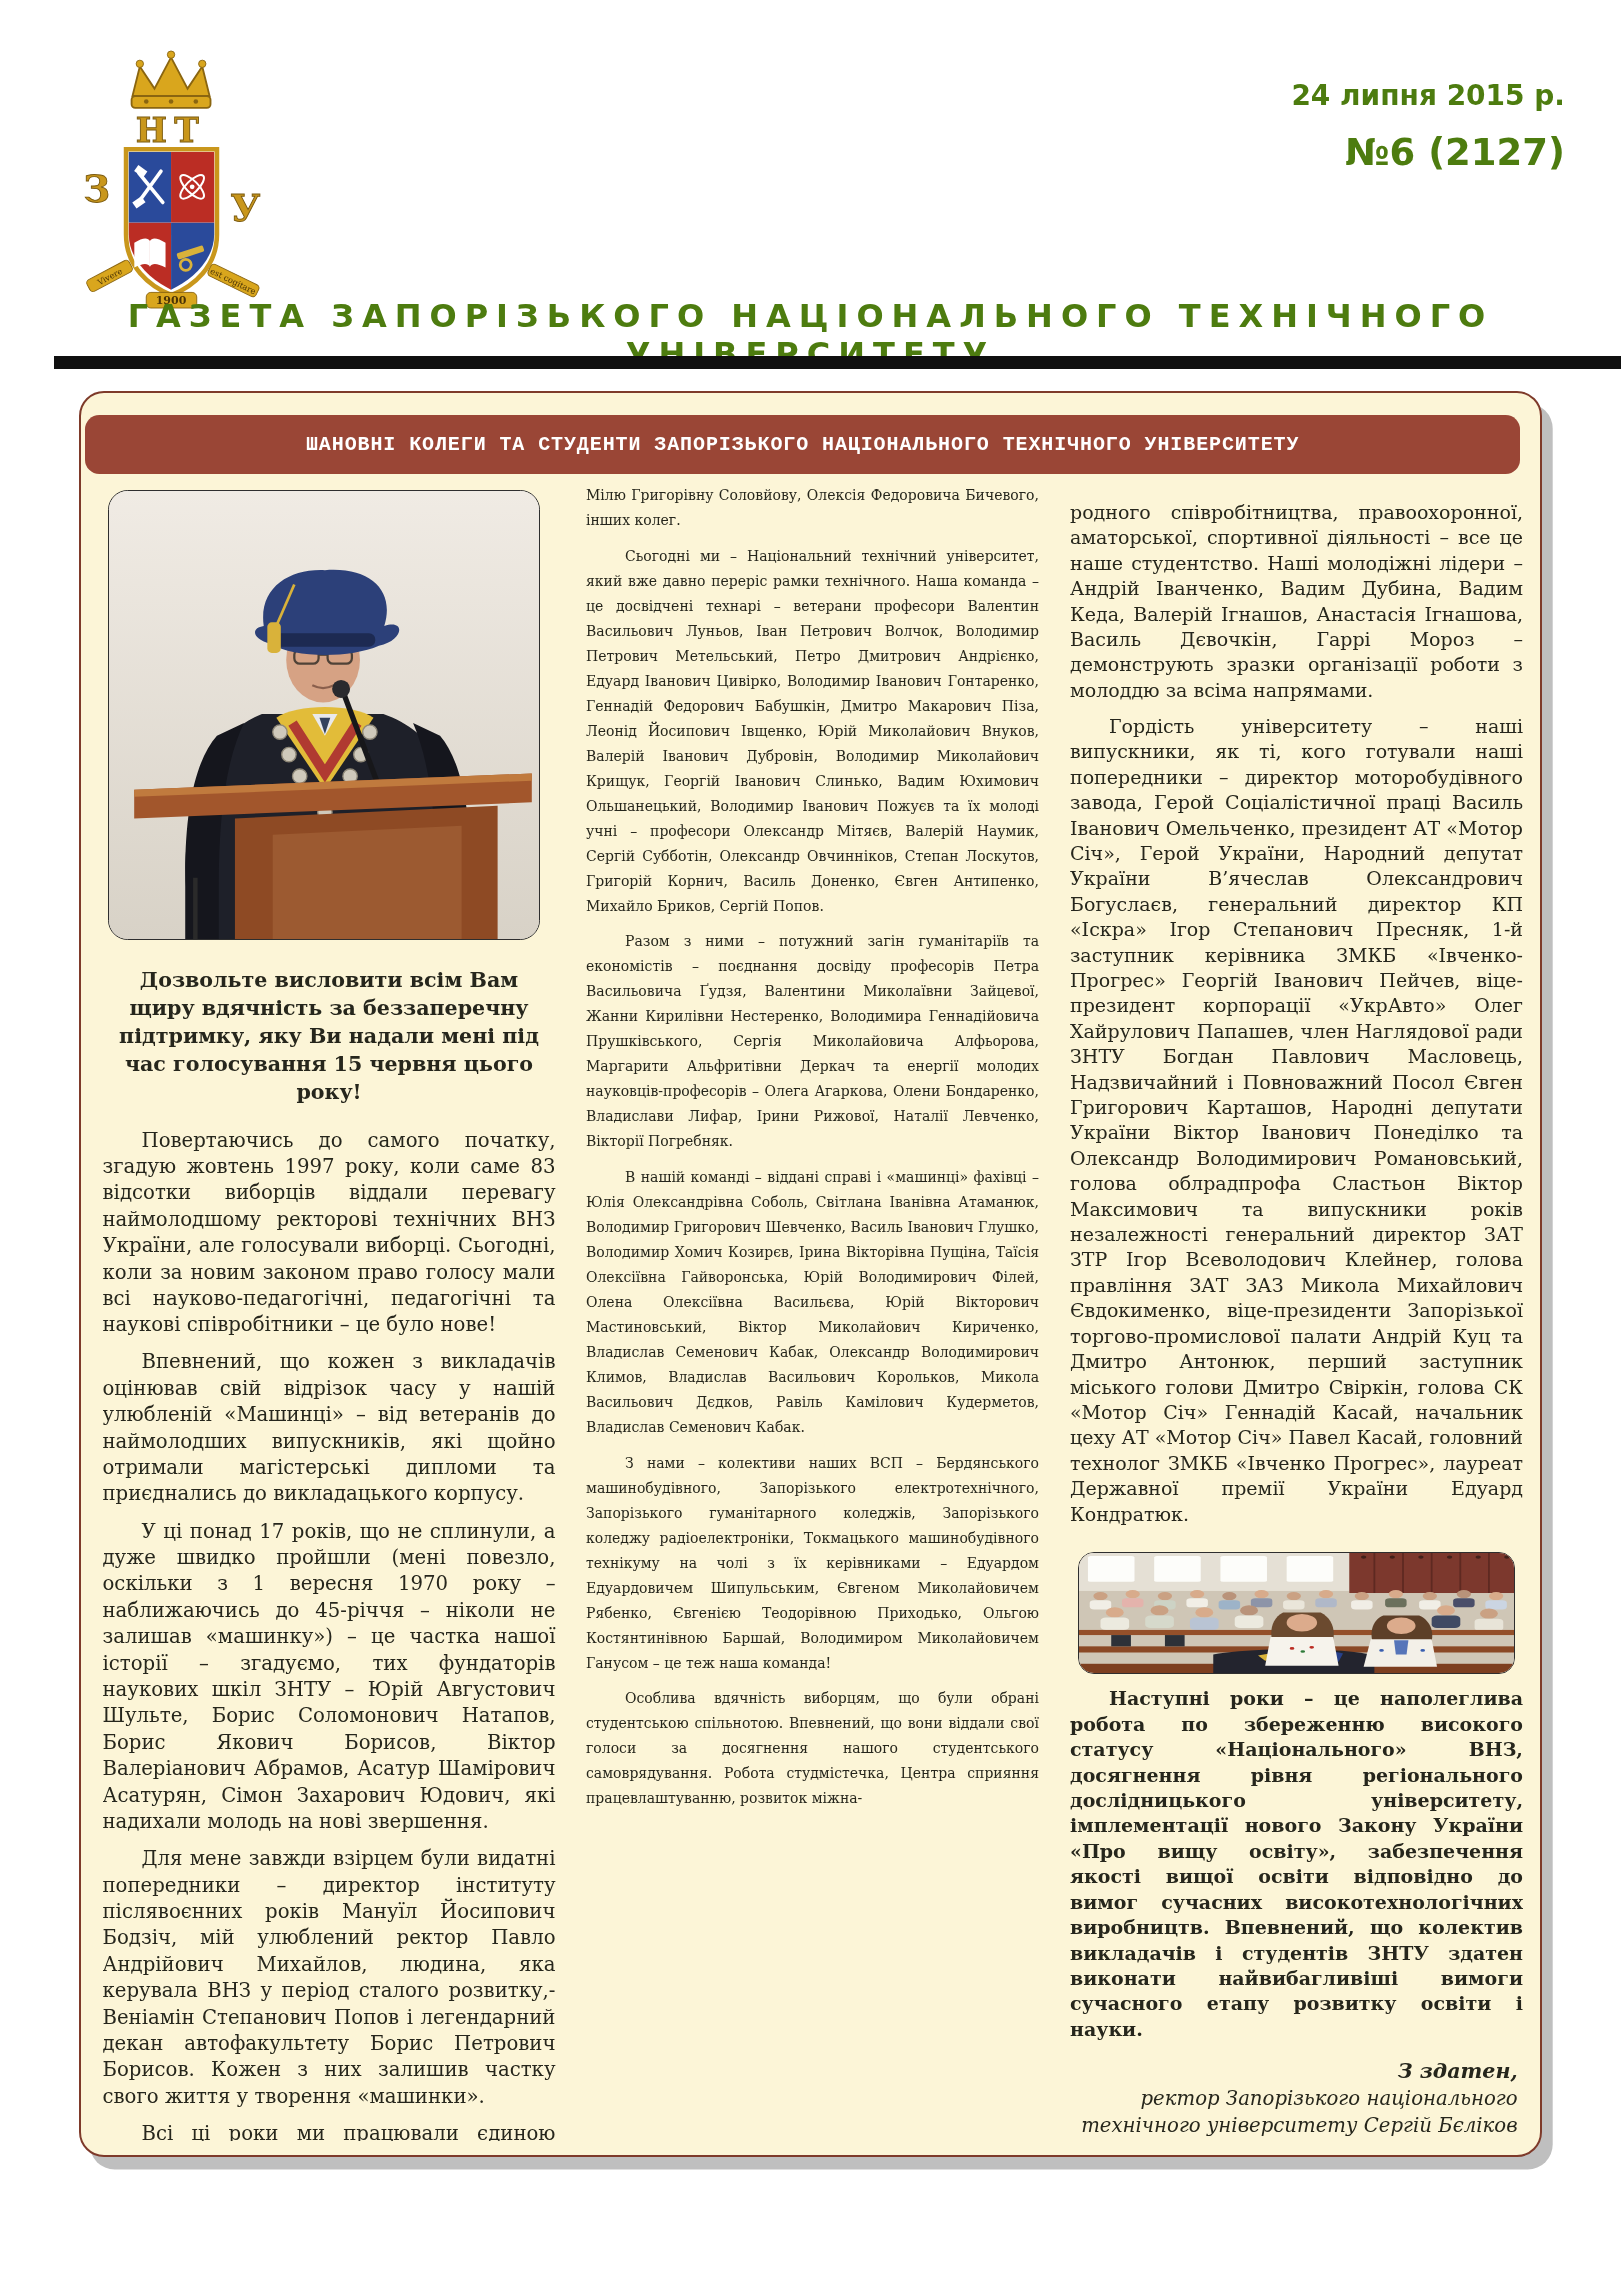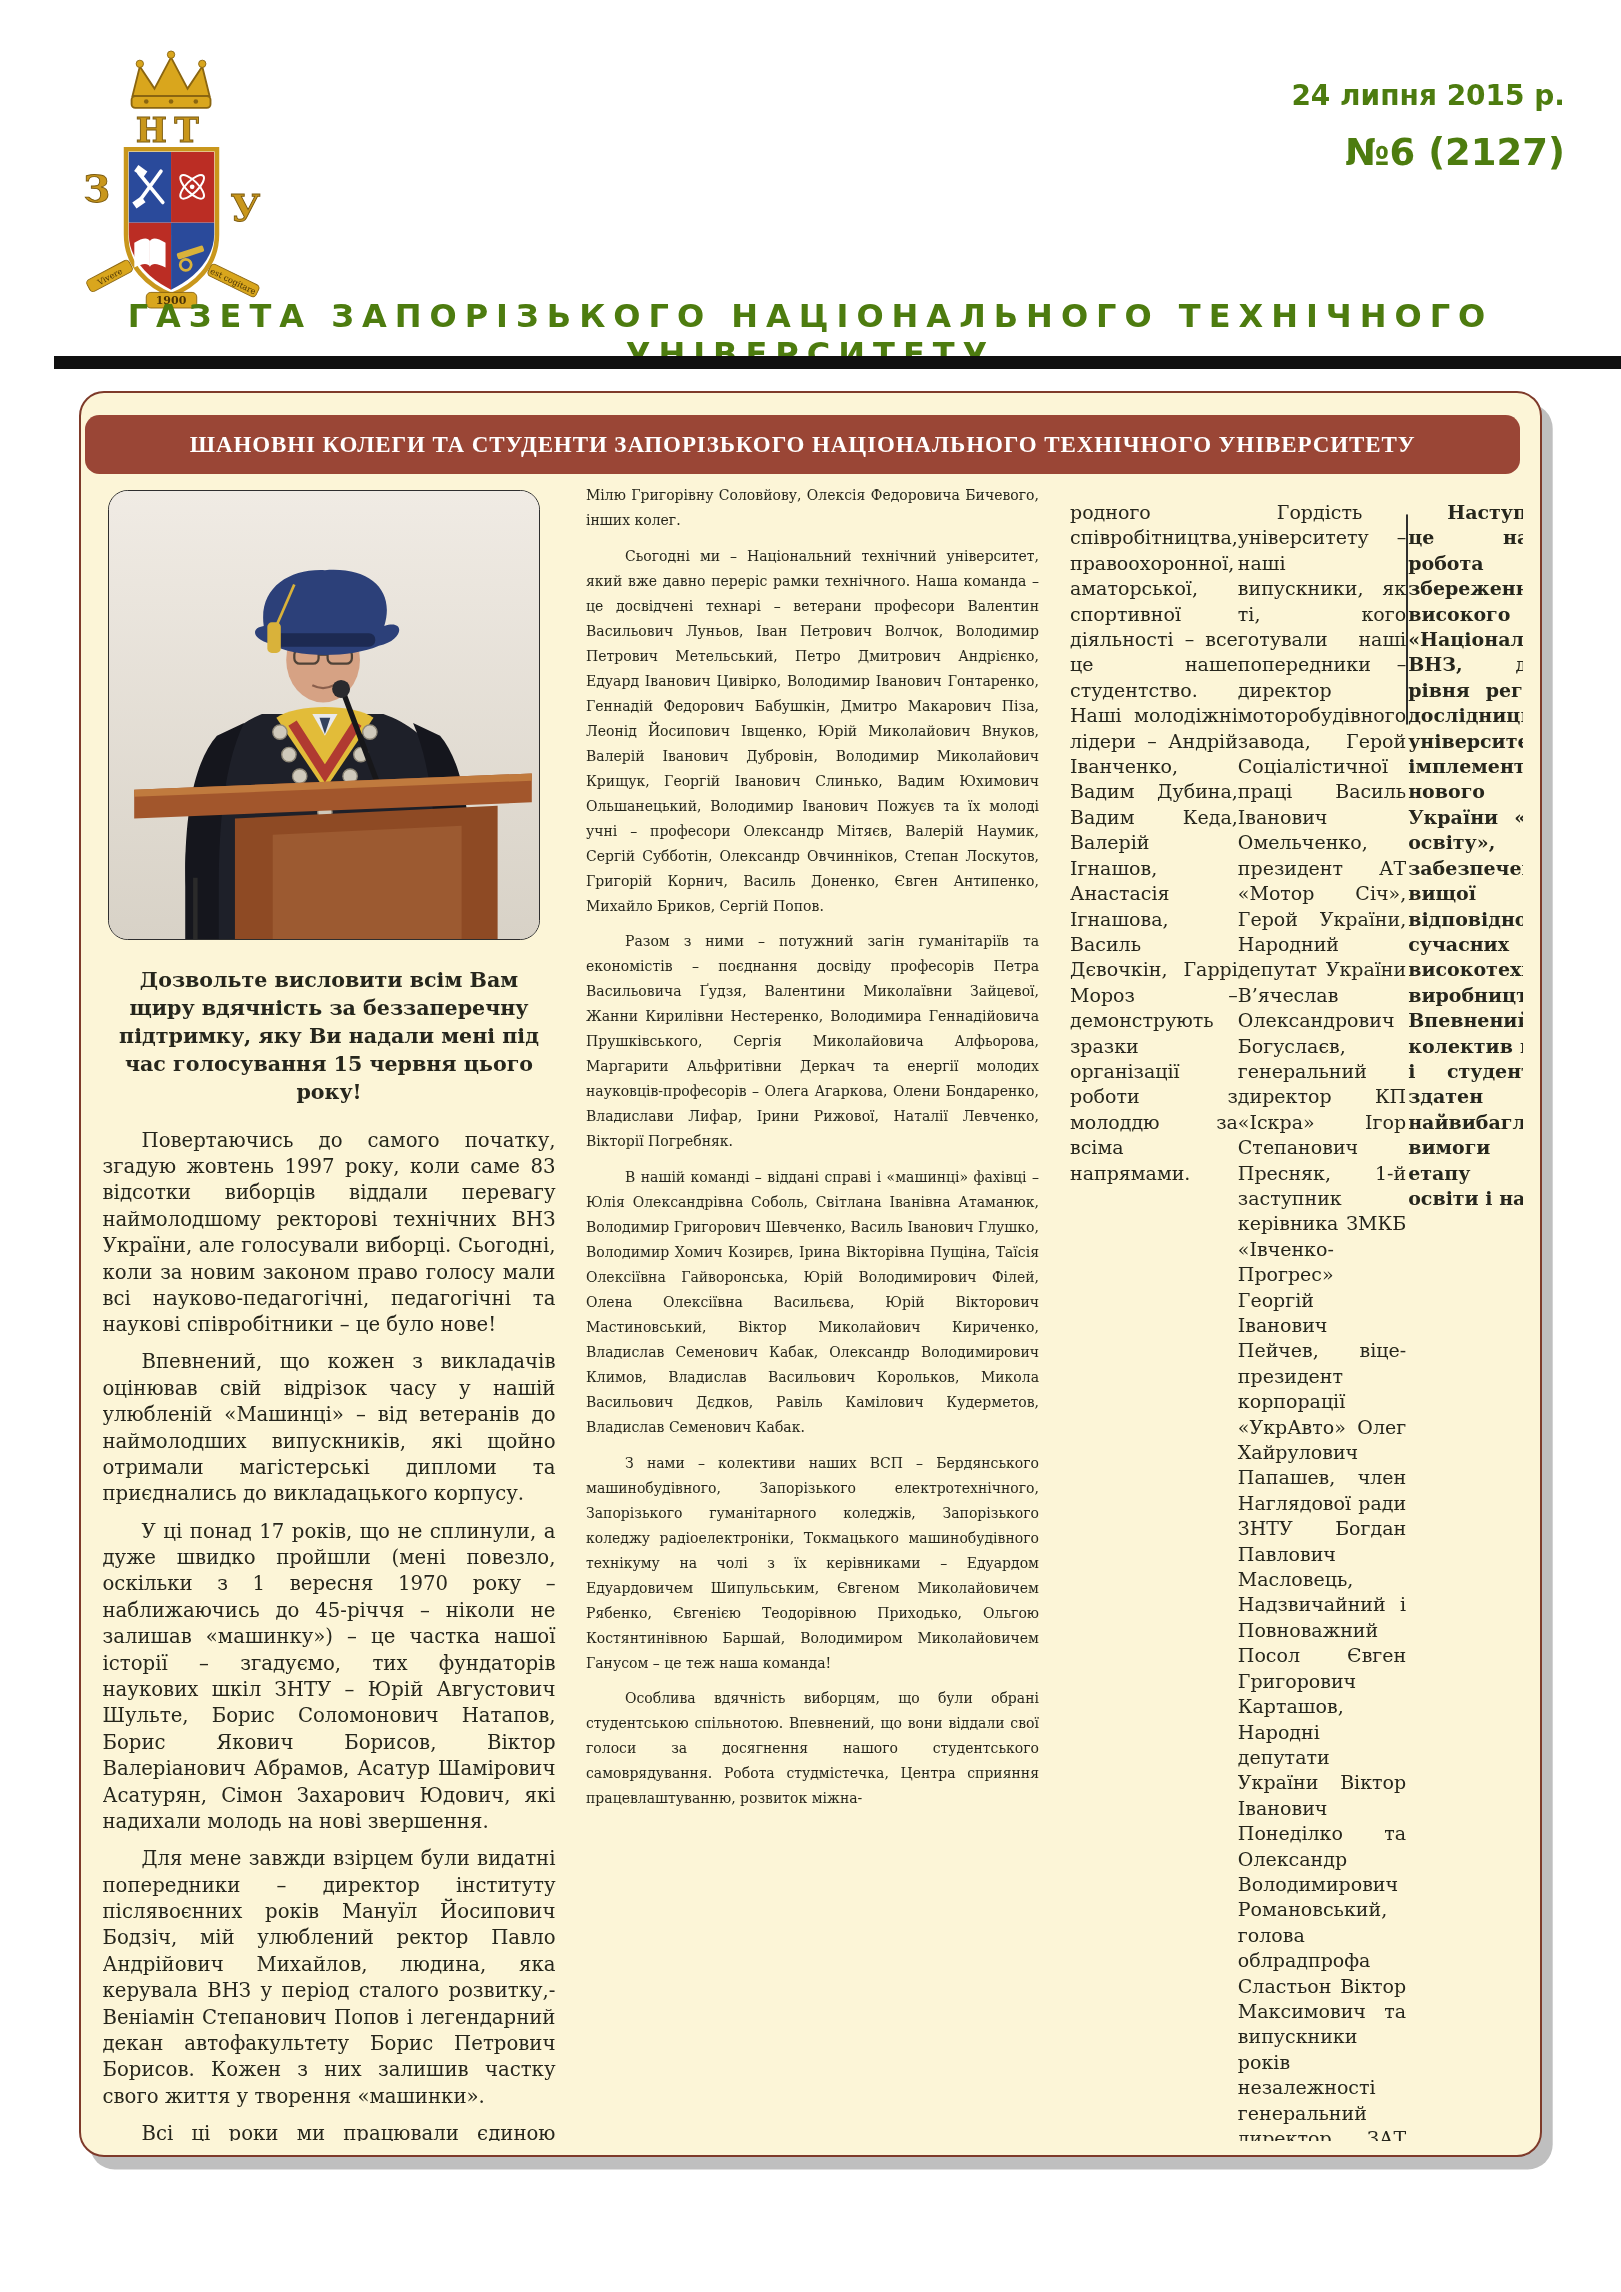--- a/index.html
+++ b/index.html
@@ -30,35 +30,35 @@
             font-family:"DejaVu Sans",sans-serif;font-weight:bold;font-size:32px;
             letter-spacing:8px;color:#4d7c0f;}
   .rule{position:absolute;left:54px;width:1567px;top:356px;height:12.5px;background:#101010;}
 
   
   .sheet{position:absolute;left:79px;top:391px;width:1463px;height:1766px;
          background:var(--sheet-bg);border:2.7px solid var(--sheet-border);
          border-radius:25px;box-shadow:10.7px 12.5px 0 #bfbfbf;overflow:hidden;}
   .banner{position:absolute;left:4px;right:19.7px;top:21.5px;height:59px;
           background:var(--banner-red);border-radius:14.3px;color:#fff;
-          font-family:Liberation Serif, serif;font-weight:bold;font-size:23px;
+          font-family:Liberation Mono, monospace;font-weight:bold;font-size:20px;
           line-height:59px;text-align:center;letter-spacing:0.9px;}
 
   .photo{border:1.8px solid #2e2e2e;border-radius:19.7px;overflow:hidden;background:#e8e3db;}
   .photo svg{display:block;width:100%;height:100%;}
   .photo-rector{position:absolute;left:27px;top:97px;width:432px;height:450px;}
   .photo-audience{width:437px;height:211px;border-radius:16px;margin:14.3px auto 12.5px auto;}
 
   .col{position:absolute;width:453px;text-align:justify;}
   .col p{margin:0 0 10.7px 0;text-indent:39px;}
   .col p.noindent{text-indent:0;}
   .col1{left:21.5px;top:573px;height:1175px;font-size:19.7px;line-height:26.4px;overflow:hidden;}
   .col2{left:505px;top:90px;height:1641px;font-size:14px;line-height:25px;overflow:hidden;}
   .col3{left:989px;top:107px;height:1641px;font-size:19px;line-height:25.4px;
-        overflow:hidden;display:flex;flex-direction:row;}
+        overflow:hidden;display:flex;flex-direction:column;}
   .lead{font-weight:bold;text-align:center;text-indent:0 !important;
         font-size:20.6px;line-height:28px;margin:0 3.6px 21.5px 3.6px !important;}
   .boldpara{font-weight:bold;}
   .signature{margin-top:auto;text-align:right;font-style:italic;padding:5.4px 5.4px 1.8px 0;
              line-height:27px;font-size:19.7px;}
   .signature .sal{font-weight:bold;font-size:20.6px;}
 </style>
 </head>
 <body>
 

